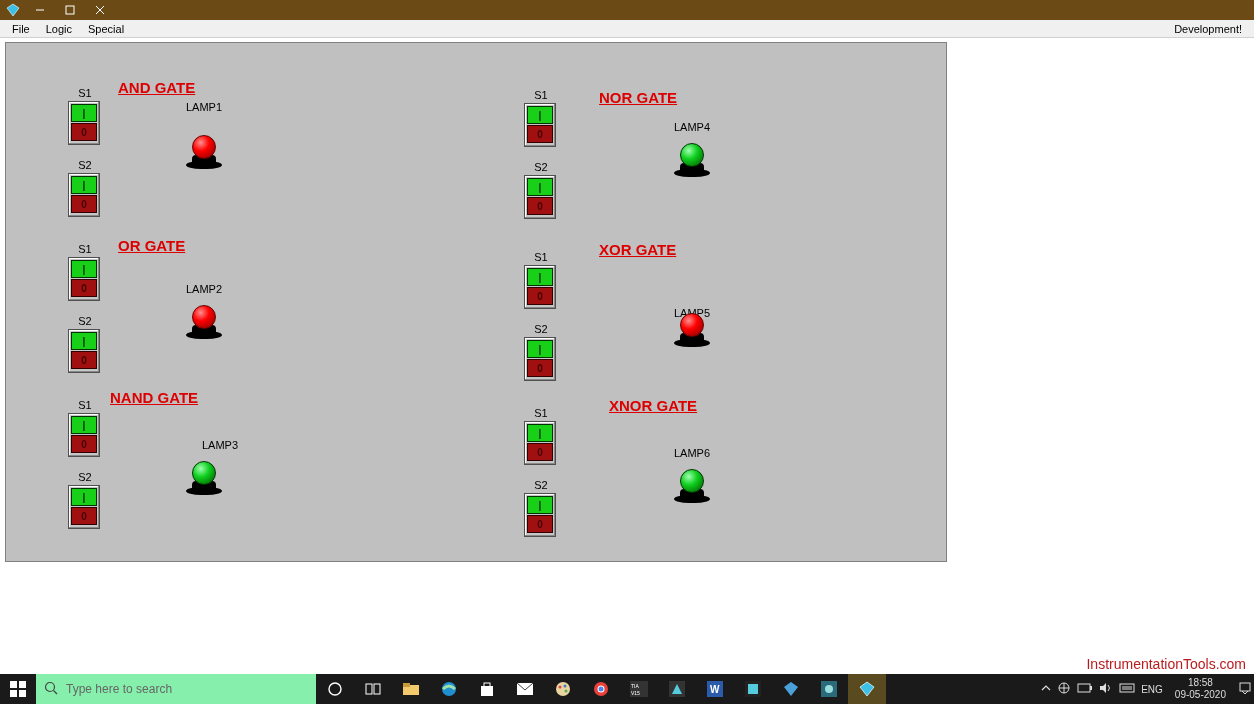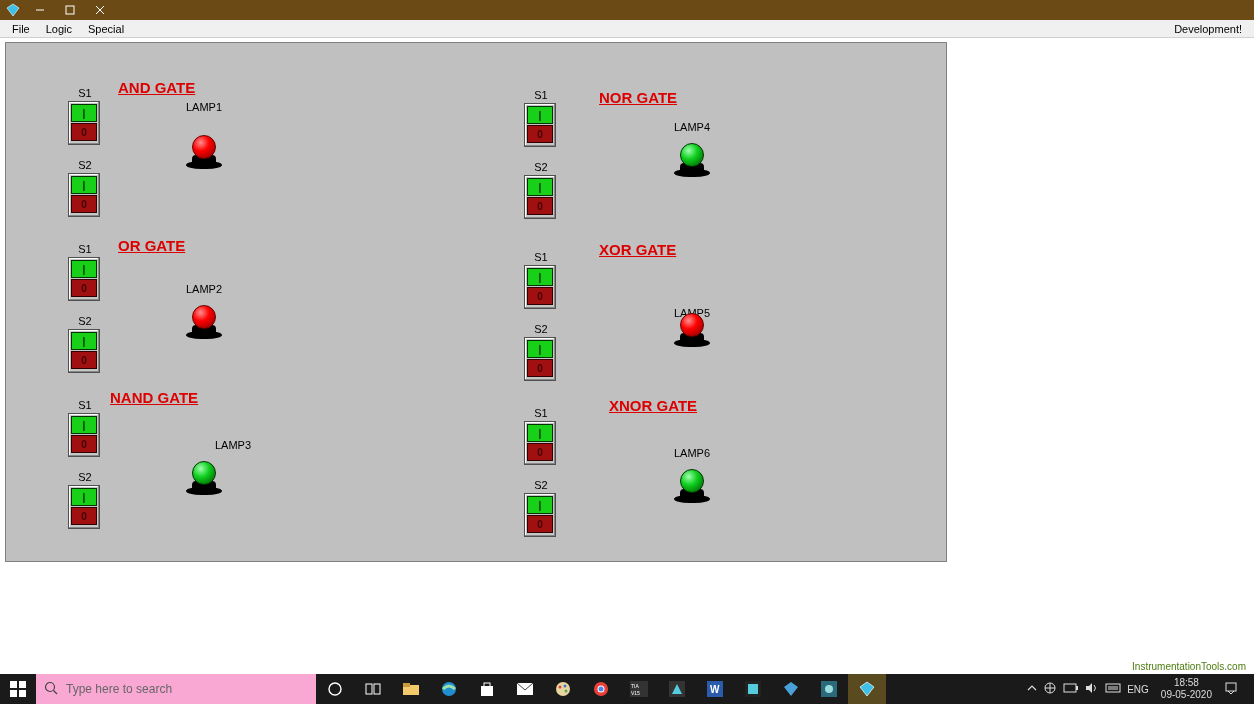--- a/index.html
+++ b/index.html
@@ -88,41 +88,41 @@
   }
   .lamp.red .bulb {
     background: radial-gradient(circle at 35% 30%, #ff9090, #ff0000 40%, #900000 90%);
     border:1px solid #600;
   }
   .lamp.green .bulb {
     background: radial-gradient(circle at 35% 30%, #a0ffb0, #10d020 40%, #006600 90%);
     border:1px solid #030;
   }
   .watermark {
-    position:absolute; right:8px; bottom:32px; font-size:10px; color:#4d7c0f;
+    position:absolute; right:8px; bottom:32px; font-size:14px; color:#b91c1c;
   }
   .taskbar {
     position:absolute; left:0; bottom:0; width:1254px; height:30px;
     background:#1a1a1a; display:flex; align-items:center;
   }
   .start-btn {
     width:36px; height:30px; display:flex; align-items:center; justify-content:center;
     background:#1a1a1a;
   }
   .search-box {
-    height:30px; width:280px; background:#f9a8d4; display:flex; align-items:center;
+    height:30px; width:280px; background:#86efac; display:flex; align-items:center;
     padding:0 8px; color:#666; font-size:12px; gap:8px;
   }
   .task-icon {
     width:38px; height:30px; display:flex; align-items:center; justify-content:center;
   }
   .task-icon.active { background:#5a4a20; }
   .tray {
     margin-left:auto; display:flex; align-items:center; gap:6px; color:#ddd;
-    font-size:10px; padding-right:16px;
+    font-size:10px; padding-right:2px;
   }
   .tray .clock { text-align:center; line-height:12px; padding:0 6px; }
 </style>
 </head>
 <body>
 
 <div class="titlebar">
   <span class="app-icon">
     <svg width="14" height="14" viewBox="0 0 14 14">
         <polygon points="7,1 13,5 7,13 1,5" fill="#3cc0e8" stroke="#fff" stroke-width="0.6"></polygon>
@@ -197,21 +197,21 @@
   <div class="sw-label" style="left:64px; top:356px;">S1</div>
   <div class="switch" style="left:62px; top:370px;">
     <div class="top">|</div>
     <div class="bot">0</div>
   </div>
   <div class="sw-label" style="left:64px; top:428px;">S2</div>
   <div class="switch" style="left:62px; top:442px;">
     <div class="top">|</div>
     <div class="bot">0</div>
   </div>
-  <div class="lamp-label" style="left:181px; top:396px;padding-left:28px;">LAMP3</div>
+  <div class="lamp-label" style="left:168px; top:396px;padding-left:28px;">LAMP3</div>
   <div class="lamp green" style="left:178px; top:412px;">
     <div class="base"></div>
       <div class="base2"></div>
       <div class="bulb"></div>
   </div>
 
   <div class="gate-title" style="left:593px; top:46px;text-align:center;">NOR GATE</div>
   <div class="sw-label" style="left:520px; top:46px;">S1</div>
   <div class="switch" style="left:518px; top:60px;">
     <div class="top">|</div>

